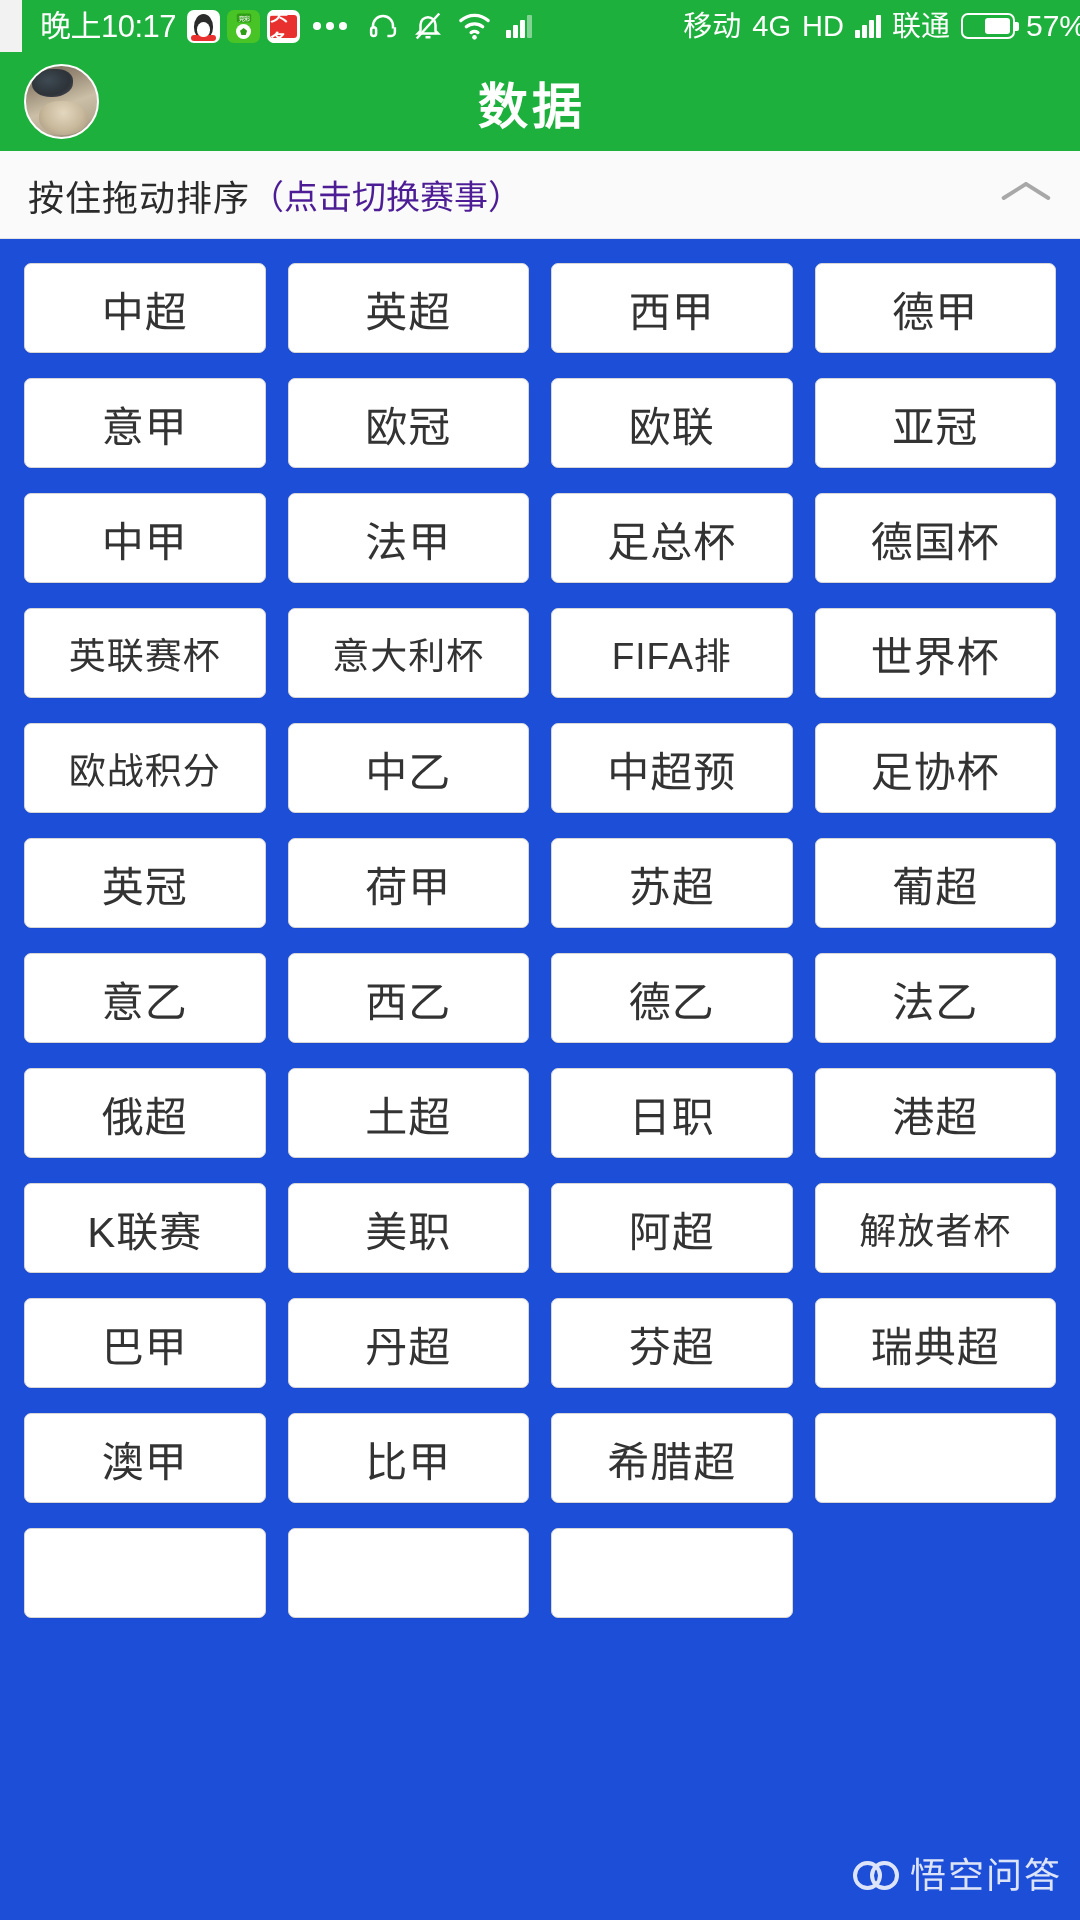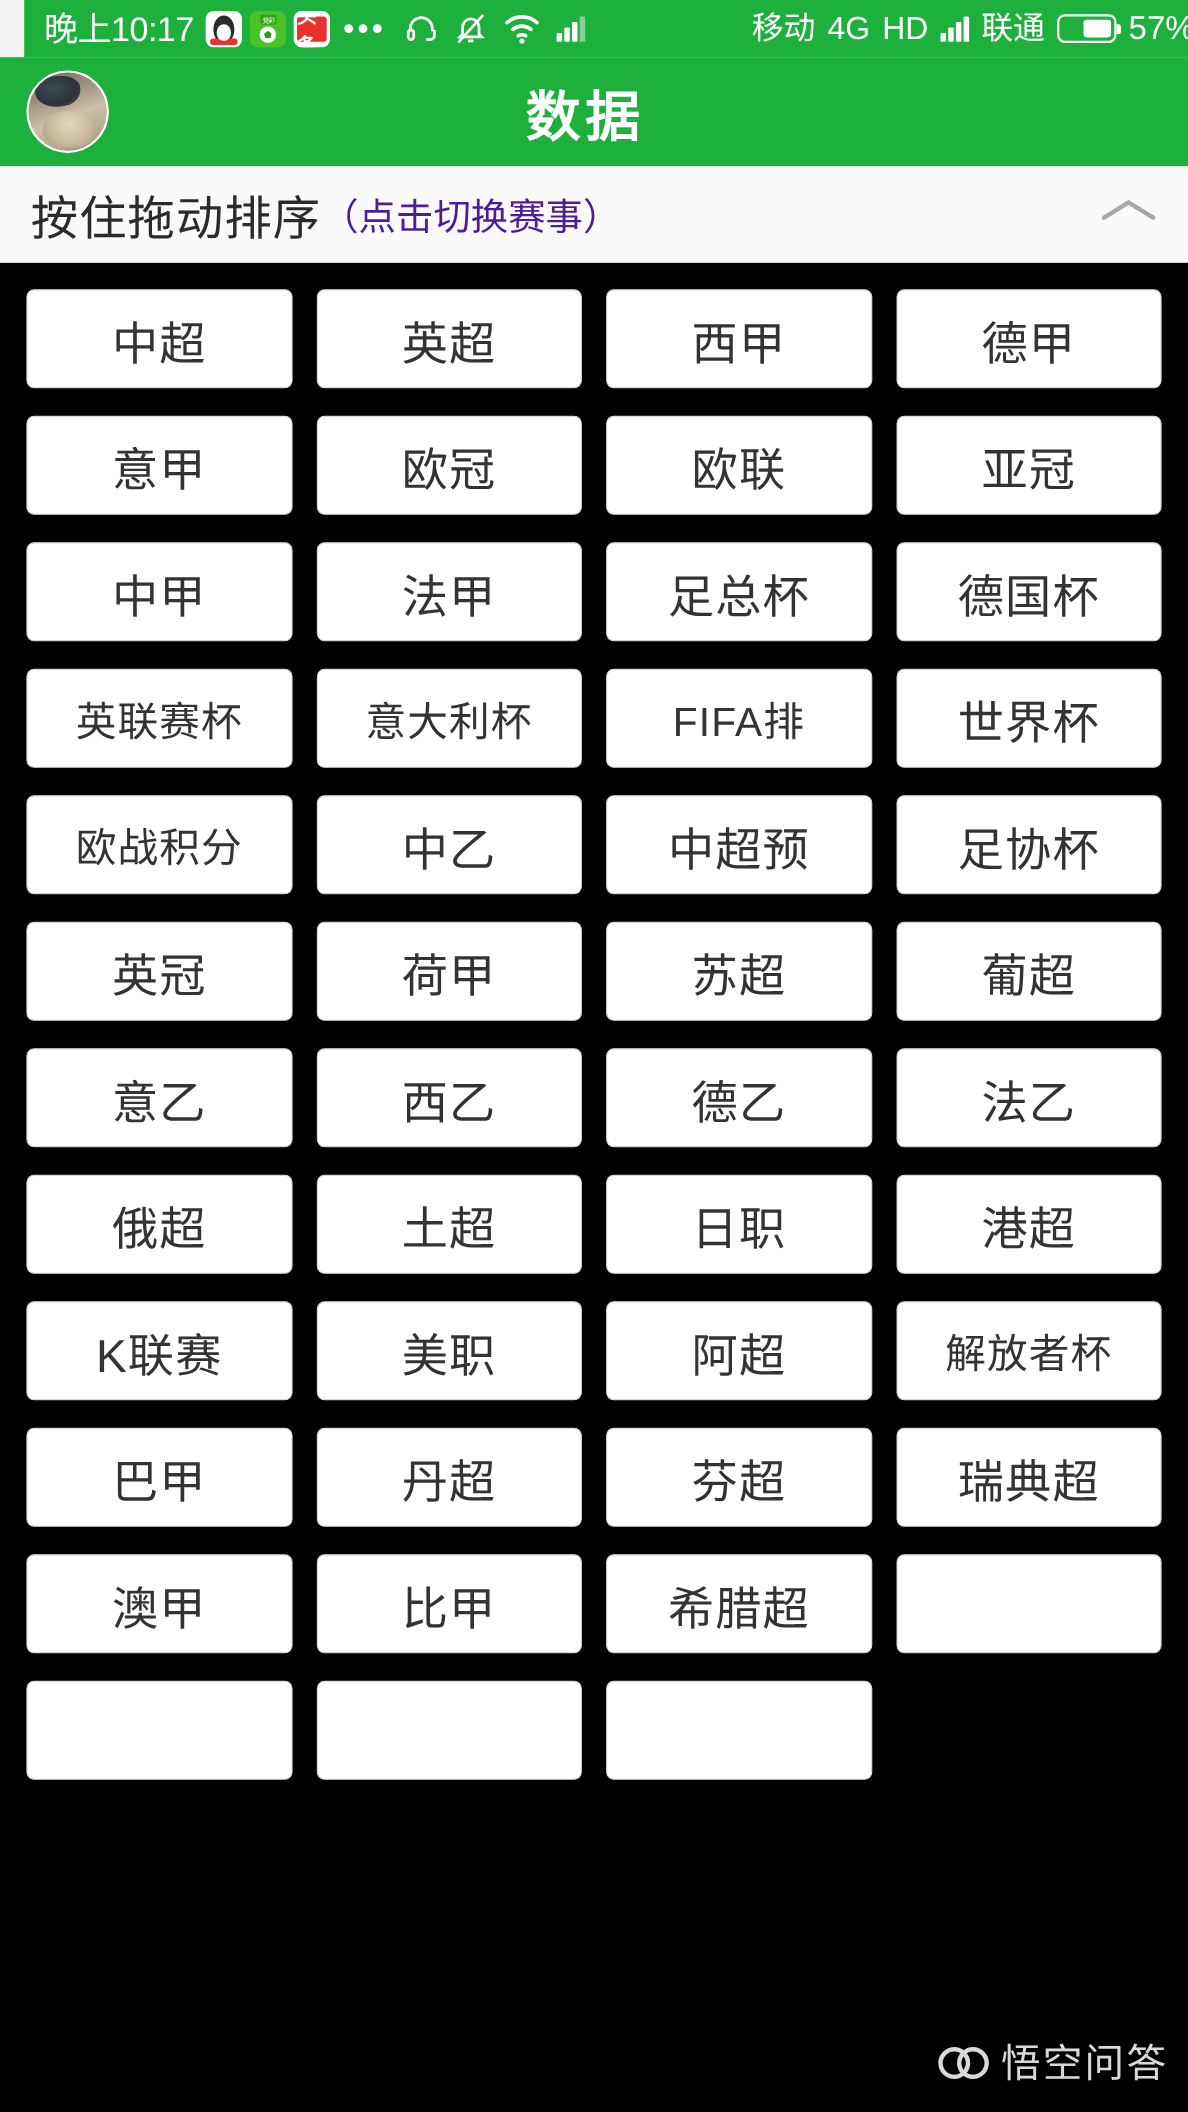--- a/index.html
+++ b/index.html
@@ -92,36 +92,36 @@
     color:#ffffff; font-size:50px; font-weight:bold; letter-spacing:4px;
     pointer-events:none;
   }
 
   
   .sorthead{
     height:88px; background:#fafafa;
     border-bottom:1px solid #e3e3e3;
     display:flex; align-items:center; padding:0 30px 0 28px;
   }
-  .sorthead .main{ font-size:43px; color:#2b2b2b; letter-spacing:1px; white-space:nowrap;}
+  .sorthead .main{ font-size:36px; color:#2b2b2b; letter-spacing:1px; white-space:nowrap;}
   .sorthead .sub{ font-size:34px; color:#4c1d95; white-space:nowrap; }
   .chevron{
     margin-left:auto; width:48px; height:48px; position:relative; flex:none;
   }
   .chevron:before, .chevron:after{
     content:""; position:absolute; top:26px; width:30px; height:4px;
     background:#a8a8a8; border-radius:2px;
   }
   .chevron:before{ left:0px; transform:rotate(-32deg); transform-origin:left center; }
   .chevron:after{ right:0px; transform:rotate(32deg); transform-origin:right center; }
 
   
   .gridwrap{
     position:absolute; top:239px; left:0; right:0; bottom:0;
-    background:#000000; overflow:hidden;
+    background:#1d4ed8; overflow:hidden;
   }
   .grid{
     display:grid;
     grid-template-columns:repeat(4,1fr);
     gap:25px 22px;
     padding:24px 24px 0 24px;
   }
   .tile{
     height:90px; background:#ffffff;
     border:1px solid #d6d6d6; border-radius:7px;

